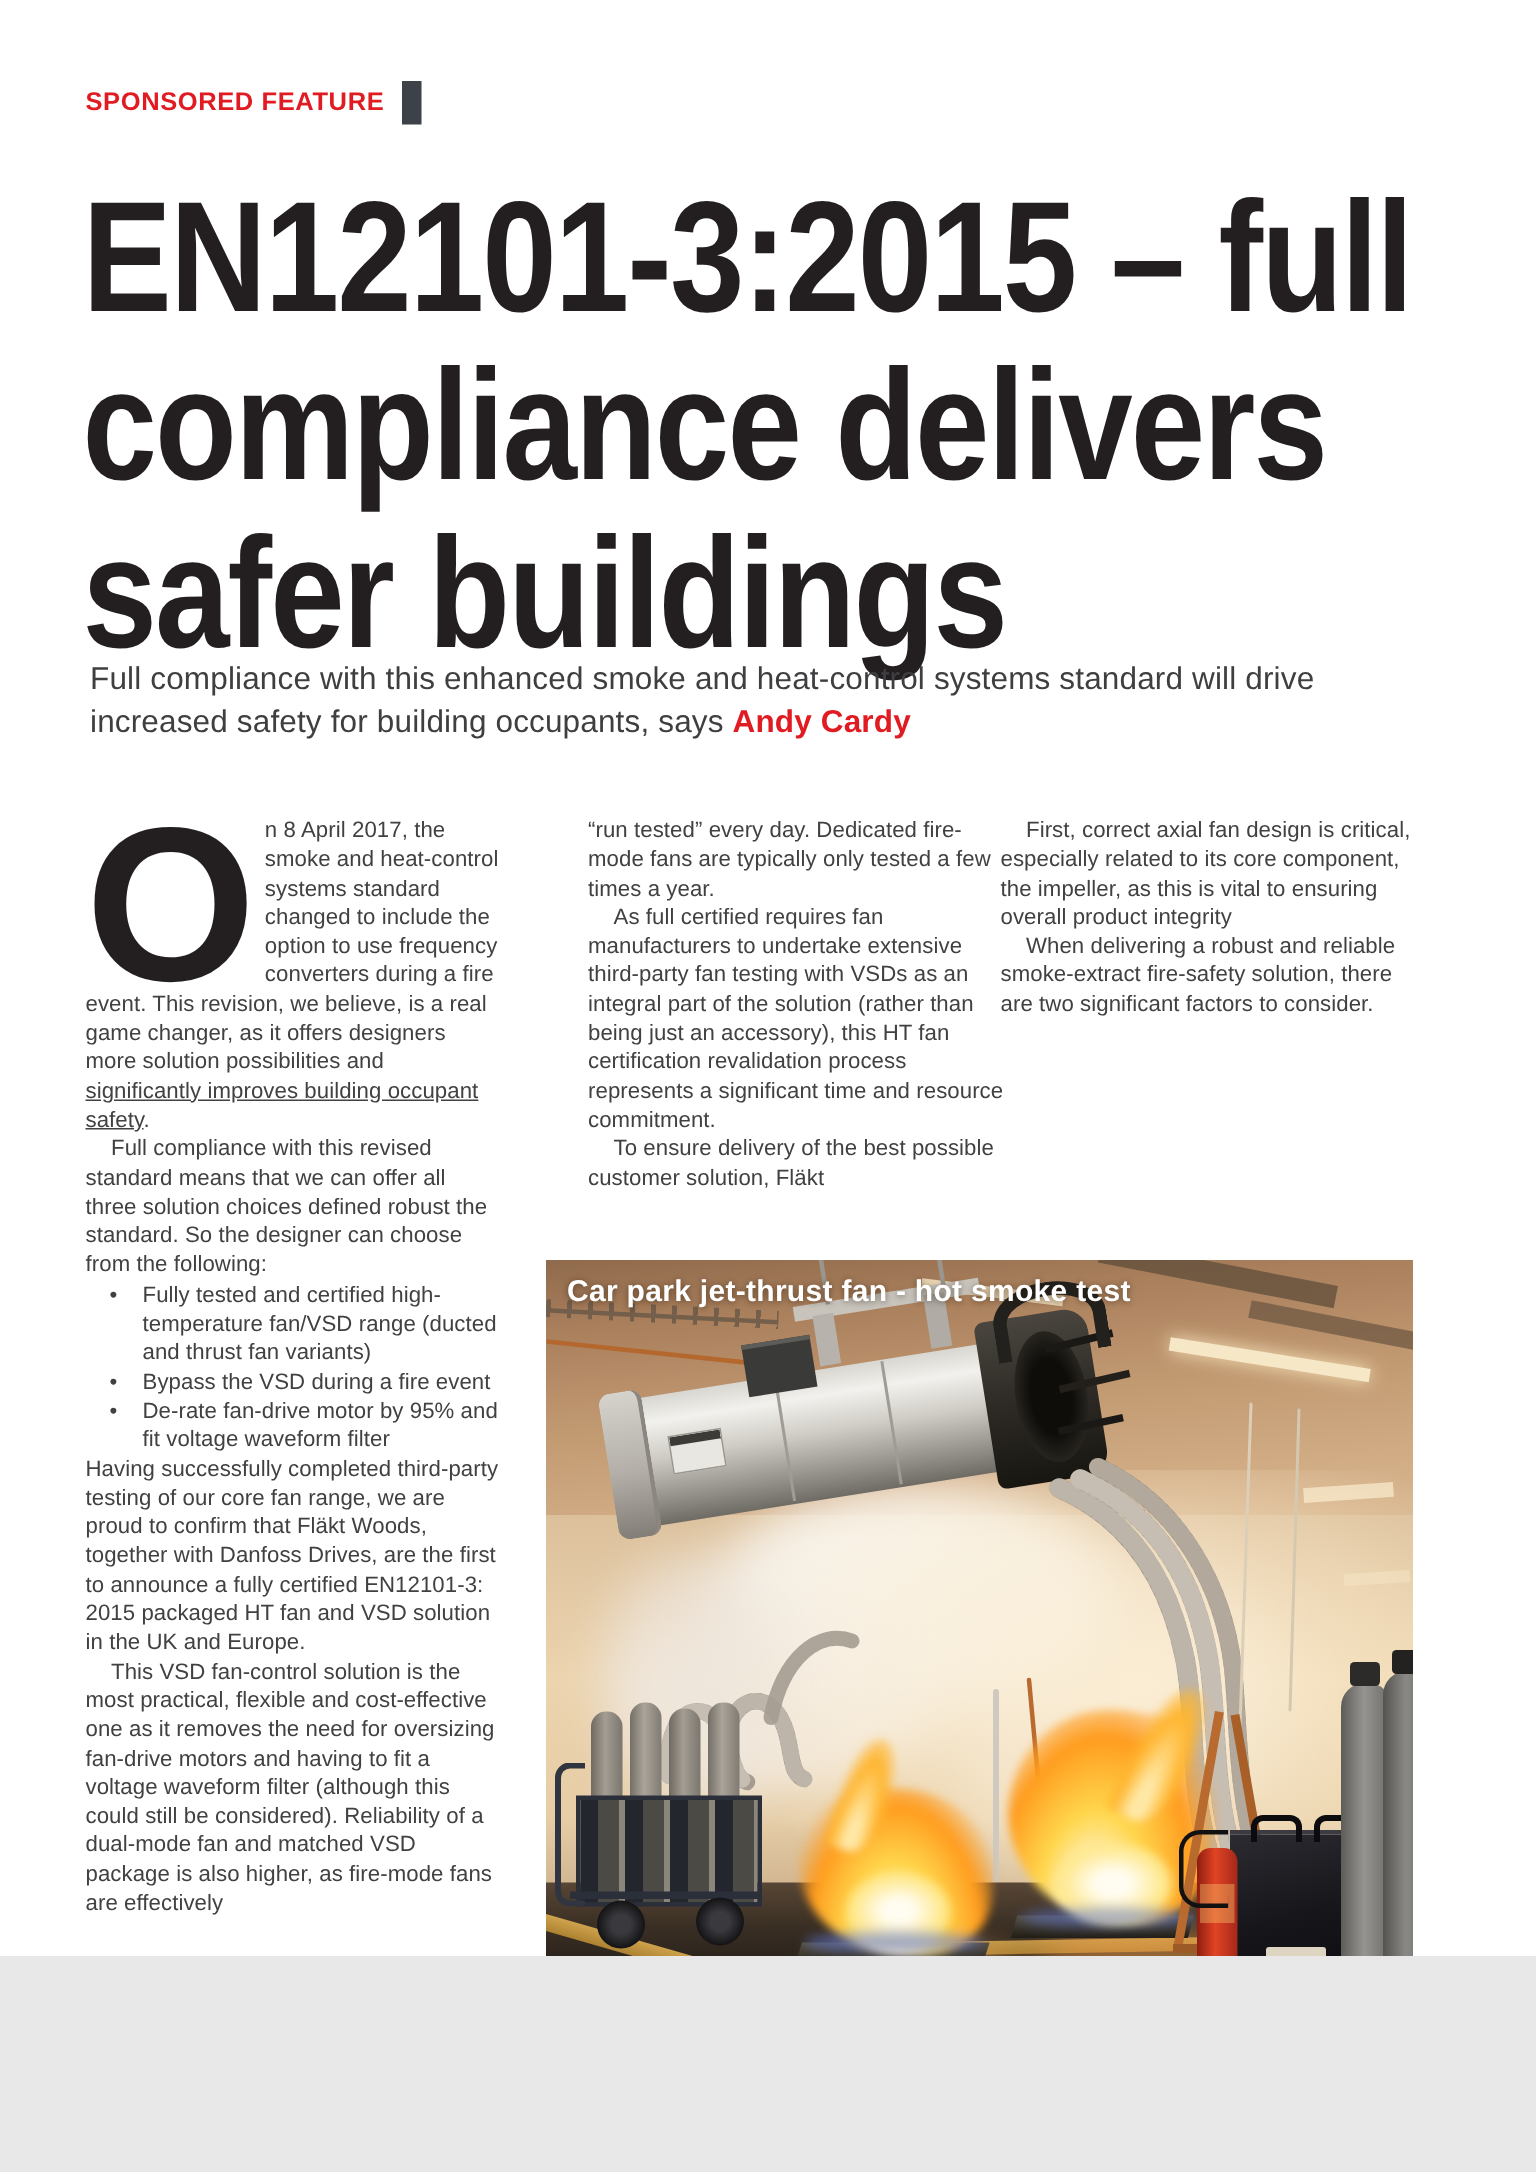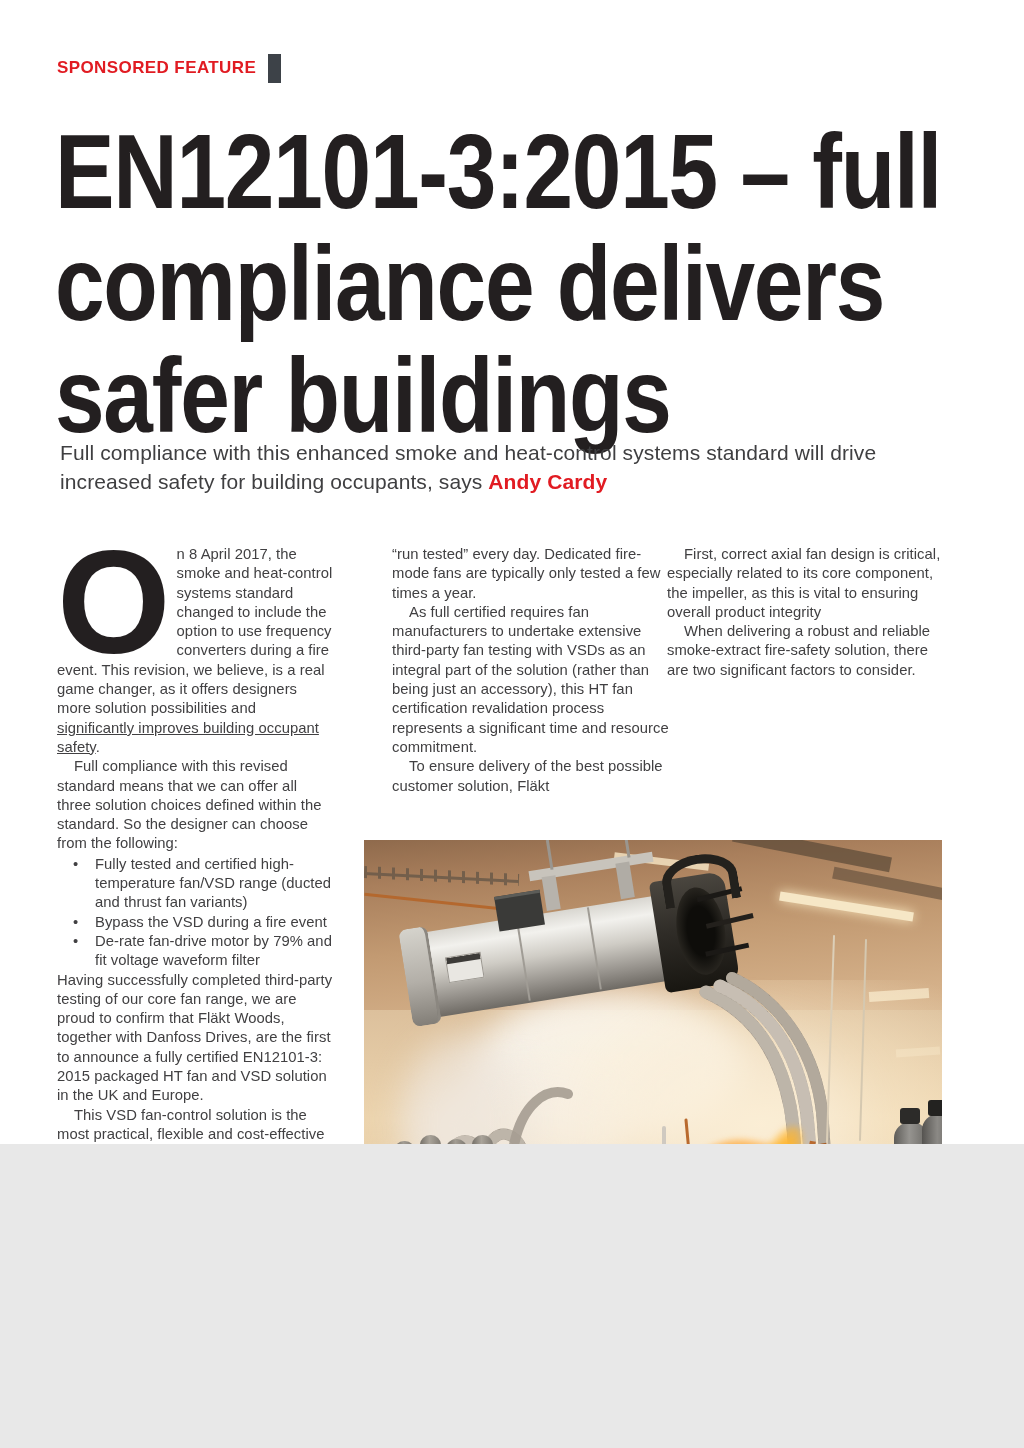--- a/index.html
+++ b/index.html
@@ -1,16 +1,16 @@
 <!DOCTYPE html>
 <html><head>
 <meta charset="utf-8">
 <style>
   html,body{margin:0;padding:0;background:#e8e8e8;}
-  .page{position:relative;width:1024px;height:1144px;margin:0 auto;background:#ffffff;
+  .page{position:relative;width:1024px;height:1304px;margin:0 auto;background:#ffffff;
         font-family:"Liberation Sans",sans-serif;overflow:hidden;color:#414042;}
 
   
   .kicker{position:absolute;left:57px;top:52px;display:flex;align-items:center;gap:12px;}
   .kicker-label{color:#e11b22;font-weight:bold;font-size:17px;letter-spacing:.4px;}
   .kicker-bar{width:13px;height:29px;background:#3d4248;margin-top:2px;}
 
   .headline{position:absolute;left:55px;top:116px;width:1080px;
             transform:scaleX(.85);transform-origin:left top;
             font-weight:bold;font-size:105px;line-height:112px;letter-spacing:-1.5px;
@@ -72,33 +72,33 @@
   <div class="headline">
     <div>EN12101-3:2015 – full</div>
     <div>compliance delivers</div>
     <div>safer buildings</div>
   </div>
 
   <div class="standfirst"><span>Full compliance with this enhanced smoke and heat-control systems standard will drive increased safety for building occupants, says </span><span class="author">Andy Cardy</span></div>
 
   <div class="col" style="left:57px;">
     <p><span class="dropcap">O</span><span>n 8 April 2017, the smoke and heat-control systems standard changed to include the option to use frequency converters during a fire event. This revision, we believe, is a real game changer, as it offers designers more solution possibilities and </span><span class="u">significantly improves building occupant safety</span><span>.</span></p>
-    <p class="ind">Full compliance with this revised standard means that we can offer all three solution choices defined within the standard. So the designer can choose from the following:</p>
+    <p class="ind">Full compliance with this revised standard means that we can offer all three solution choices defined robust the standard. So the designer can choose from the following:</p>
     <ul class="blist">
       <li>
           <span class="bullet">•</span>
           <span>Fully tested and certified high-temperature fan/VSD range (ducted and thrust fan variants)</span>
         </li>
       <li>
           <span class="bullet">•</span>
           <span>Bypass the VSD during a fire event</span>
         </li>
       <li>
           <span class="bullet">•</span>
-          <span>De-rate fan-drive motor by 79% and fit voltage waveform filter</span>
+          <span>De-rate fan-drive motor by 95% and fit voltage waveform filter</span>
         </li>
     </ul>
     <p>Having successfully completed third-party testing of our core fan range, we are proud to confirm that Fläkt Woods, together with Danfoss Drives, are the first to announce a fully certified EN12101-3: 2015 packaged HT fan and VSD solution in the UK and Europe.</p>
     <p class="ind">This VSD fan-control solution is the most practical, flexible and cost-effective one as it removes the need for oversizing fan-drive motors and having to fit a voltage waveform filter (although this could still be considered). Reliability of a dual-mode fan and matched VSD package is also higher, as fire-mode fans are effectively</p>
   </div>
 
   <div class="col" style="left:360px;margin-left:32px;">
     <p>“run tested” every day. Dedicated fire-mode fans are typically only tested a few times a year.</p>
     <p class="ind">As full certified requires fan manufacturers to undertake extensive third-party fan testing with VSDs as an integral part of the solution (rather than being just an accessory), this HT fan certification revalidation process represents a significant time and resource commitment.</p>
     <p class="ind">To ensure delivery of the best possible customer solution, Fläkt</p>
@@ -236,19 +236,20 @@
            background:linear-gradient(90deg,#555350,#8b8985 45%,#605e5a);"></div>
       <div style="left:118px;top:-62px;width:20px;height:16px;background:#2c2b29;border-radius:3px;"></div>
       <div style="left:146px;top:-70px;width:20px;height:16px;background:#232220;border-radius:3px;"></div>
       <div style="left:62px;top:128px;width:40px;height:22px;background:#ddd5c2;border-radius:2px;"></div>
       <div style="left:96px;top:136px;width:36px;height:20px;background:#d2c9b6;border-radius:2px;"></div>
       <div style="left:6px;top:150px;width:154px;height:6px;background:#252831;"></div>
       <div style="left:28px;top:138px;width:46px;height:46px;border-radius:50%;background:radial-gradient(circle,#35353a 26%,#101013 70%);"></div>
       <div style="left:112px;top:142px;width:46px;height:46px;border-radius:50%;background:radial-gradient(circle,#35353a 26%,#101013 70%);"></div>
     </div>
 
+    <div class="caption">Car park jet-thrust fan - hot smoke test</div>
   </div>
 
   <div class="footer">
     <span class="pn">40</span><span class="issue">February 2019</span><span>www.cibsejournal.com</span>
   </div>
 
 </div>
 
 </body></html>

